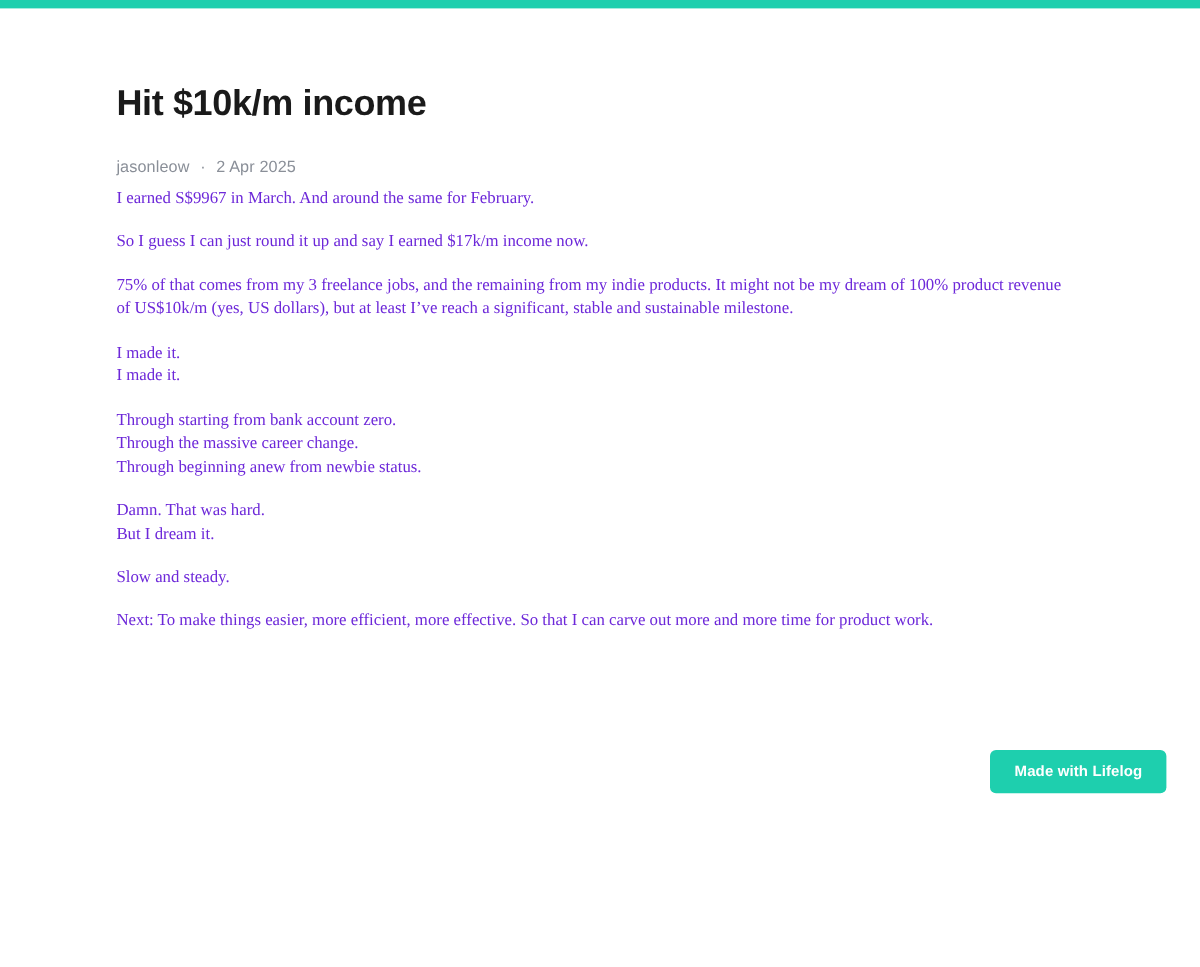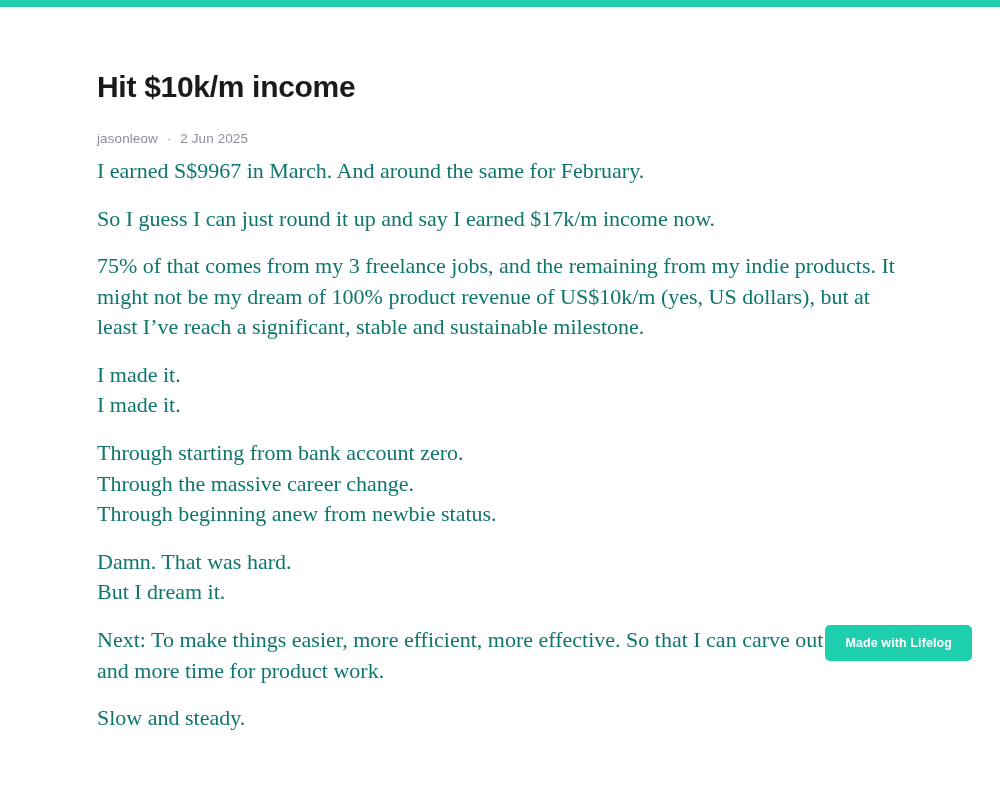--- a/index.html
+++ b/index.html
@@ -49,22 +49,22 @@
     font-size: 13.5px;
     color: #8a8f98;
     margin-bottom: 10px;
     letter-spacing: 0.1px;
   }
   .meta .dot {
     margin: 0 5px;
   }
   .body-text {
     font-family: "Liberation Serif", serif;
-    font-size: 22px;
-    color: #0f766e;
+    font-size: 14px;
+    color: #6d28d9;
     line-height: 1.39;
   }
   .body-text p {
     margin: 0 0 17px 0;
   }
   .body-text p.tight {
     margin: 0 0 0 0;
   }
   .body-text p.group-end {
     margin: 0 0 17px 0;
@@ -93,21 +93,21 @@
 
 <div class="page">
 
   <div class="content">
 
     <h1 class="post-title">Hit $10k/m income</h1>
 
     <div class="meta">
       <span>jasonleow</span>
       <span class="dot">·</span>
-      <span>2 Jun 2025</span>
+      <span>2 Apr 2025</span>
     </div>
 
     <div class="body-text">
 
       <p>I earned S$9967 in March. And around the same for February.</p>
 
 
       <p>So I guess I can just round it up and say I earned $17k/m income now.</p>
 
       <p>75% of that comes from my 3 freelance jobs, and the remaining from my indie products. It might not be my dream of 100% product revenue of US$10k/m (yes, US dollars), but at least I’ve reach a significant, stable and sustainable milestone.</p>
@@ -115,22 +115,22 @@
       <p class="tight">I made it.</p>
       <p class="group-end">I made it.</p>
 
       <p class="tight">Through starting from bank account zero.</p>
       <p class="tight">Through the massive career change.</p>
       <p class="group-end">Through beginning anew from newbie status.</p>
 
       <p class="tight">Damn. That was hard.</p>
       <p class="group-end">But I dream it.</p>
 
+      <p>Slow and steady.</p>
+
       <p>Next: To make things easier, more efficient, more effective. So that I can carve out more and more time for product work.</p>
-
-      <p>Slow and steady.</p>
 
     </div>
   </div>
 
   <button class="footer-badge">Made with Lifelog</button>
 
 </div>
 
 </body></html>

